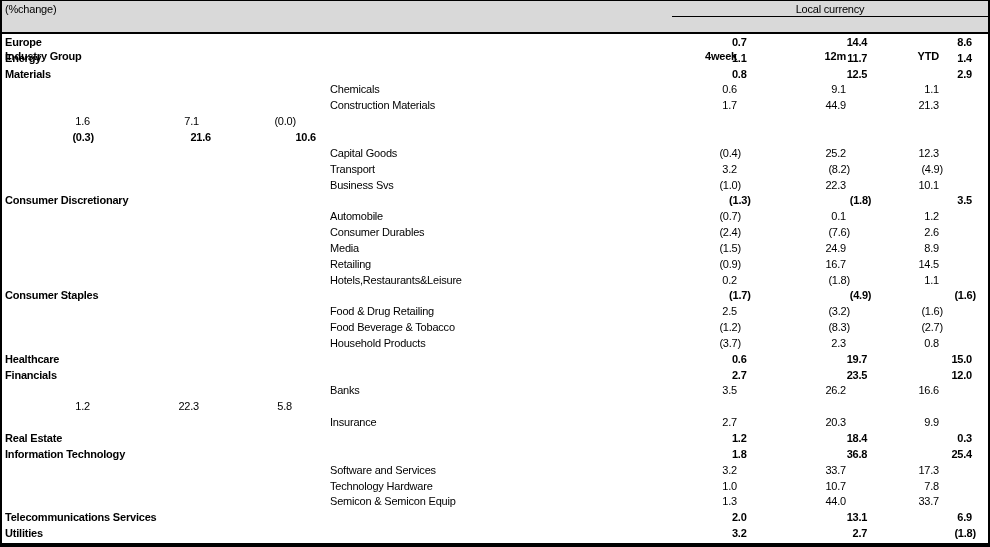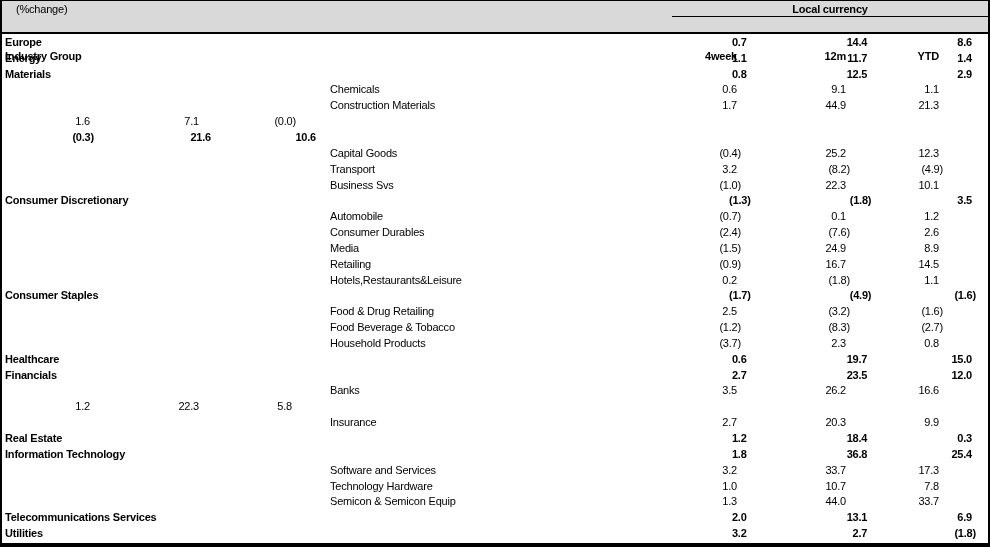--- a/index.html
+++ b/index.html
@@ -31,27 +31,27 @@
 
   .currency-group {
     position: absolute;
     left: 670px;
     right: 0;
     top: 0;
     height: 15px;
     line-height: 16px;
     border-bottom: 1px solid #000;
     text-align: center;
-    font-weight: bold;
+    font-weight: normal;
   }
 
   .hrow1 {
     height: 15px;
     line-height: 16px;
-    padding-left: 14px;
+    padding-left: 3px;
   }
 
   .hrow2 {
     display: flex;
     height: 16px;
     line-height: 16px;
     font-weight: bold;
     margin-top: 32px;
   }
 

